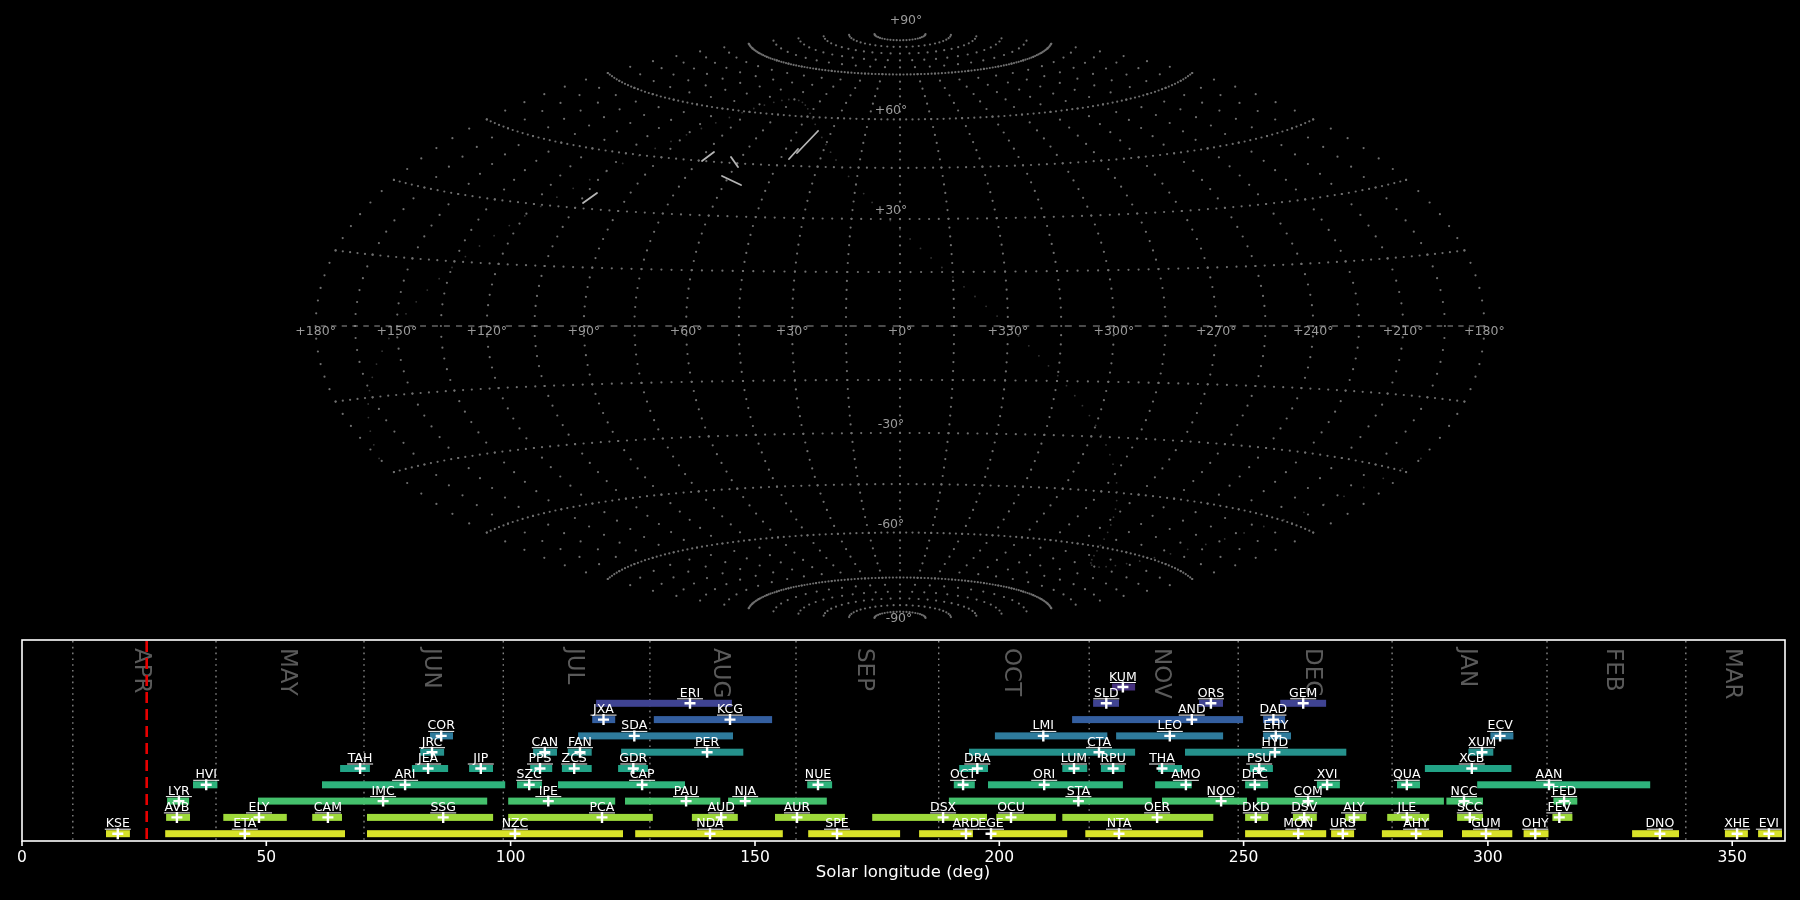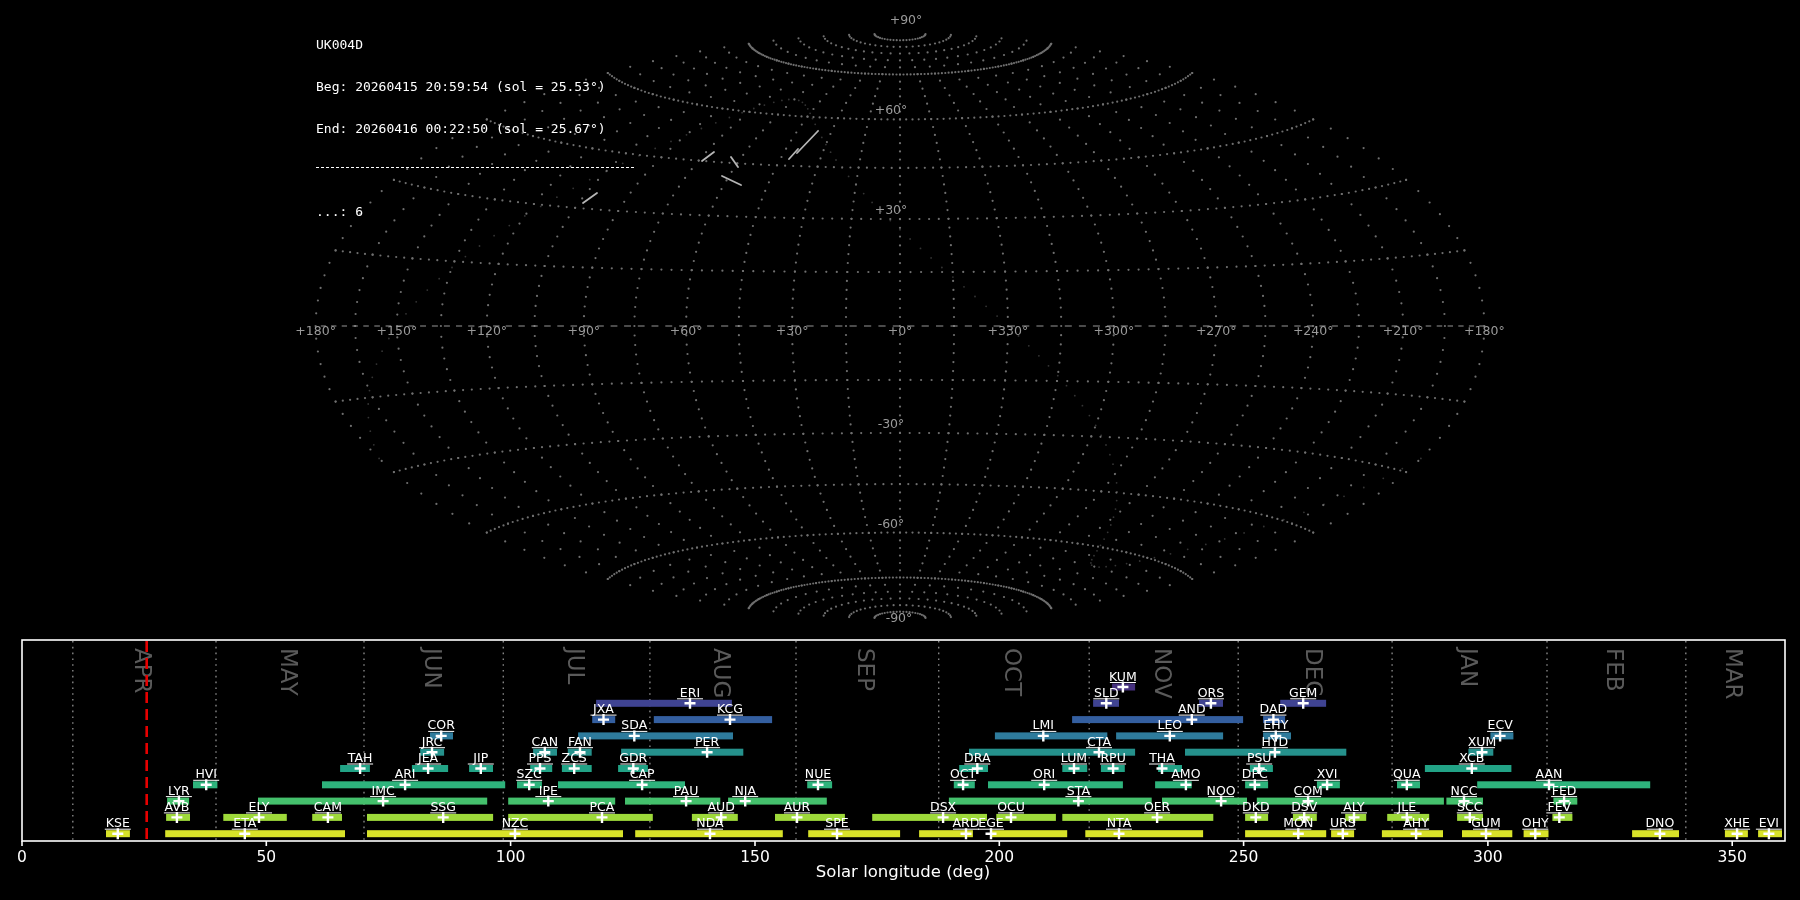--- a/index.html
+++ b/index.html
@@ -3649,20 +3649,13 @@
         <text x="1243.6" y="862" text-anchor="middle" font-size="15.5" fill="#ffffff">250</text>
         <line x1="1487.9" y1="841" x2="1487.9" y2="846" stroke="#ffffff" stroke-width="1.6"></line>
         <text x="1487.9" y="862" text-anchor="middle" font-size="15.5" fill="#ffffff">300</text>
         <line x1="1732.2" y1="841" x2="1732.2" y2="846" stroke="#ffffff" stroke-width="1.6"></line>
         <text x="1732.2" y="862" text-anchor="middle" font-size="15.5" fill="#ffffff">350</text>
       </g>
     <rect x="22" y="640" width="1763" height="201" fill="none" stroke="#ffffff" stroke-width="1.6"></rect>
     <text x="903" y="877" text-anchor="middle" font-size="16.5" fill="#ffffff">Solar longitude (deg)</text>
   </svg>
 
-  <div class="hdr">
-    <div>UK004D</div>
-    <div>Beg: 20260415 20:59:54 (sol = 25.53°)</div>
-    <div>End: 20260416 00:22:50 (sol = 25.67°)</div>
-    <div class="sep"></div>
-    <div class="cnt">...: 6</div>
-  </div>
 </div>
 
 </body></html>

